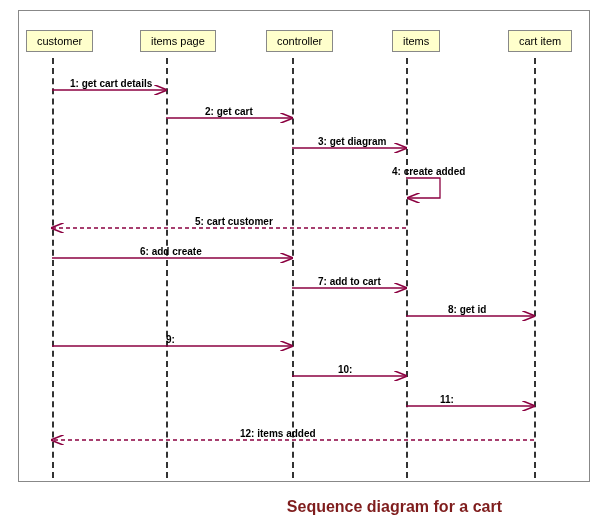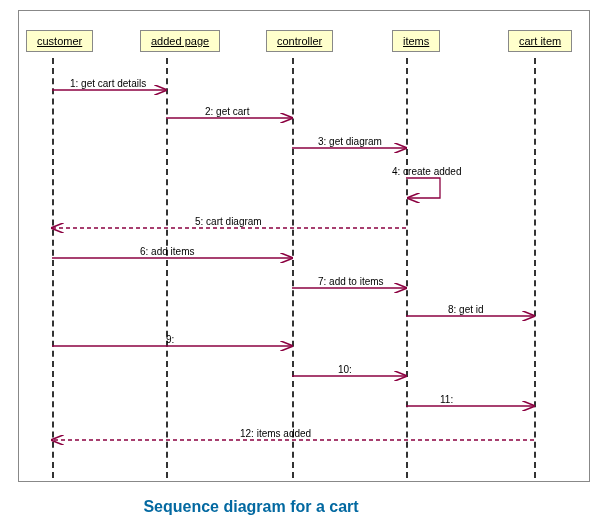--- a/index.html
+++ b/index.html
@@ -1,29 +1,29 @@
 <!DOCTYPE html>
 <html><head>
 <meta charset="utf-8">
 <style>
 body{margin:0;padding:0;font-family:Arial,sans-serif;font-size:11px;color:#000;background:#fff;width:607px;height:526px;position:relative}
-.box{position:absolute;background:#ffffcc;border:1px solid #888;padding:4px 10px;text-decoration:underline;white-space:nowrap;font-size:11px}
+.box{position:absolute;background:#ffffcc;border:1px solid #888;padding:4px 10px;white-space:nowrap;font-size:11px}
 .lifeline{position:absolute;border-left:2px dashed #333;top:58px;height:420px}
 .frame{position:absolute;border:1px solid #888;left:18px;top:10px;width:570px;height:470px}
-.caption{position:absolute;left:0;width:502px;top:498px;text-align:center;font-weight:bold;color:#0369a1;font-size:16px}
-.msglabel{position:absolute;font-size:10px;font-weight:normal;white-space:nowrap}
+.caption{position:absolute;left:0;width:502px;top:498px;text-align:right;font-weight:bold;color:#7f1d1d;font-size:16px}
+.msglabel{position:absolute;font-size:10px;font-weight:bold;white-space:nowrap}
 svg{position:absolute;left:0;top:0}
 </style>
 </head>
 <body>
 
 <div class="frame"></div>
 
 <div class="box" style="left:26px;top:30px">customer</div>
-<div class="box" style="left:140px;top:30px">added page</div>
+<div class="box" style="left:140px;top:30px">items page</div>
 <div class="box" style="left:266px;top:30px">controller</div>
 <div class="box" style="left:392px;top:30px">items</div>
 <div class="box" style="left:508px;top:30px">cart item</div>
 
 <div class="lifeline" style="left:52px"></div>
 <div class="lifeline" style="left:166px"></div>
 <div class="lifeline" style="left:292px"></div>
 <div class="lifeline" style="left:406px"></div>
 <div class="lifeline" style="left:534px"></div>
 
@@ -44,22 +44,22 @@
 <line x1="52" y1="346" x2="292" y2="346" stroke="#8b0040" stroke-width="1.3" marker-end="url(#ah)"></line>
 <line x1="292" y1="376" x2="406" y2="376" stroke="#8b0040" stroke-width="1.3" marker-end="url(#ah)"></line>
 <line x1="406" y1="406" x2="534" y2="406" stroke="#8b0040" stroke-width="1.3" marker-end="url(#ah)"></line>
 <line x1="534" y1="440" x2="52" y2="440" stroke="#8b0040" stroke-width="1.3" stroke-dasharray="4,3" marker-end="url(#ah)"></line>
 </svg>
 
 <div class="msglabel" style="left:70px;top:78px">1: get cart details</div>
 <div class="msglabel" style="left:205px;top:106px">2: get cart</div>
 <div class="msglabel" style="left:318px;top:136px">3: get diagram</div>
 <div class="msglabel" style="left:392px;top:166px">4: create added</div>
-<div class="msglabel" style="left:195px;top:216px">5: cart diagram</div>
-<div class="msglabel" style="left:140px;top:246px">6: add items</div>
-<div class="msglabel" style="left:318px;top:276px">7: add to items</div>
+<div class="msglabel" style="left:195px;top:216px">5: cart customer</div>
+<div class="msglabel" style="left:140px;top:246px">6: add create</div>
+<div class="msglabel" style="left:318px;top:276px">7: add to cart</div>
 <div class="msglabel" style="left:448px;top:304px">8: get id</div>
 <div class="msglabel" style="left:166px;top:334px">9:</div>
 <div class="msglabel" style="left:338px;top:364px">10:</div>
 <div class="msglabel" style="left:440px;top:394px">11:</div>
 <div class="msglabel" style="left:240px;top:428px">12: items added</div>
 
 <div class="caption">Sequence diagram for a cart</div>
 
 </body></html>

